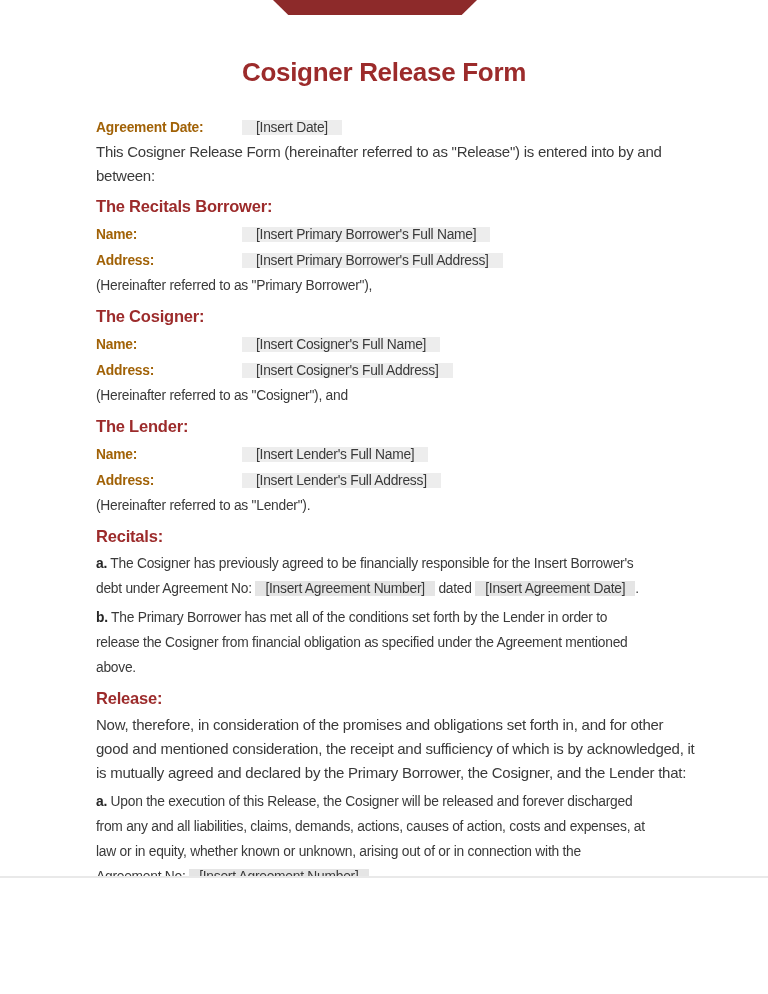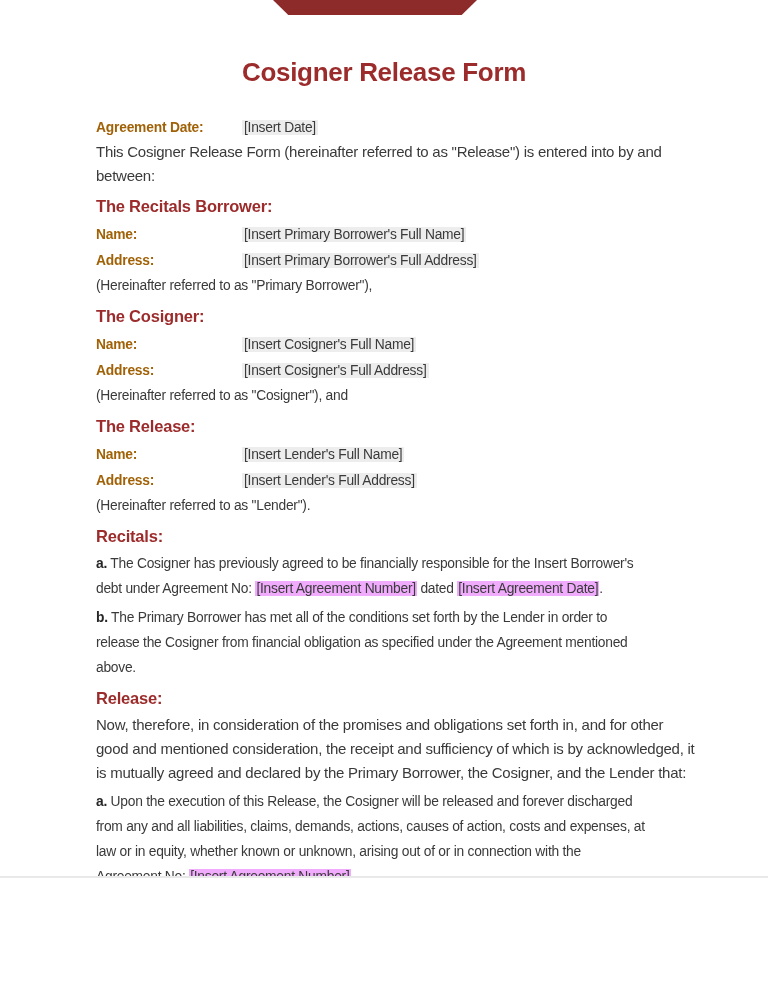--- a/index.html
+++ b/index.html
@@ -25,37 +25,37 @@
     color:#9c2b2b;letter-spacing:-0.3px;
   }
   .date-row{margin-top:27px;line-height:25px;}
   .row{line-height:25px;}
   .lbl{
     display:inline-block;width:146px;
     font-weight:bold;color:#a16207;
     font-size:13.8px;letter-spacing:-0.2px;
   }
   .val{
-    background:#ededed;padding:0 2px;
+    background:#ededed;padding:0 14px;
     font-size:13.8px;letter-spacing:-0.25px;color:#3a3a3a;
   }
   .para{
     margin:0 0 4px 0;line-height:24px;
     font-size:15px;letter-spacing:-0.25px;
     white-space:pre;
   }
   .note{line-height:25px;font-size:13.8px;letter-spacing:-0.25px;white-space:pre;}
   h2.sec{
     margin:6px 0 2px 0;
     font-size:16.5px;line-height:25px;font-weight:bold;
     color:#9c2b2b;letter-spacing:-0.2px;
   }
   .seg{white-space:pre;font-size:13.8px;letter-spacing:-0.25px;line-height:24px;}
   .seg-b{font-weight:bold;color:#262626;}
-  .seg-hl{background:#f0abfc;padding:0 1px;}
+  .seg-hl{background:#e5e5e5;padding:0 10px;}
   .segpara{margin:0 0 4px 0;line-height:24px;}
   .footer{
     position:absolute;top:964px;right:84px;
     font-size:13.5px;color:#454545;letter-spacing:-0.2px;
   }
   .bottom-line{
     position:absolute;left:0;bottom:0;width:768px;height:2px;background:#e9e9e9;
   }
 </style>
 </head>
@@ -90,21 +90,21 @@
       <div class="row">
         <span class="lbl">Name:</span><span class="val">[Insert Cosigner's Full Name]</span>
       </div>
       <div class="row">
         <span class="lbl">Address:</span><span class="val">[Insert Cosigner's Full Address]</span>
       </div>
       <div class="note">(Hereinafter referred to as "Cosigner"), and</div>
     </div>
 
     <div>
-      <h2 class="sec">The Release:</h2>
+      <h2 class="sec">The Lender:</h2>
       <div class="row">
         <span class="lbl">Name:</span><span class="val">[Insert Lender's Full Name]</span>
       </div>
       <div class="row">
         <span class="lbl">Address:</span><span class="val">[Insert Lender's Full Address]</span>
       </div>
       <div class="note">(Hereinafter referred to as "Lender").</div>
     </div>
 
     <div>

